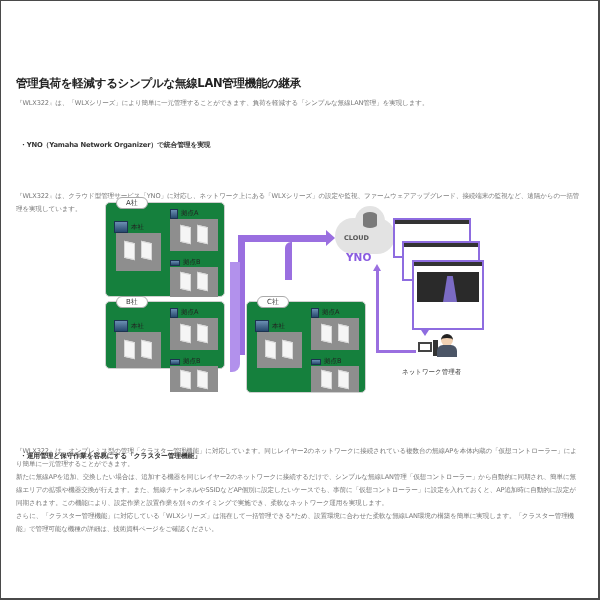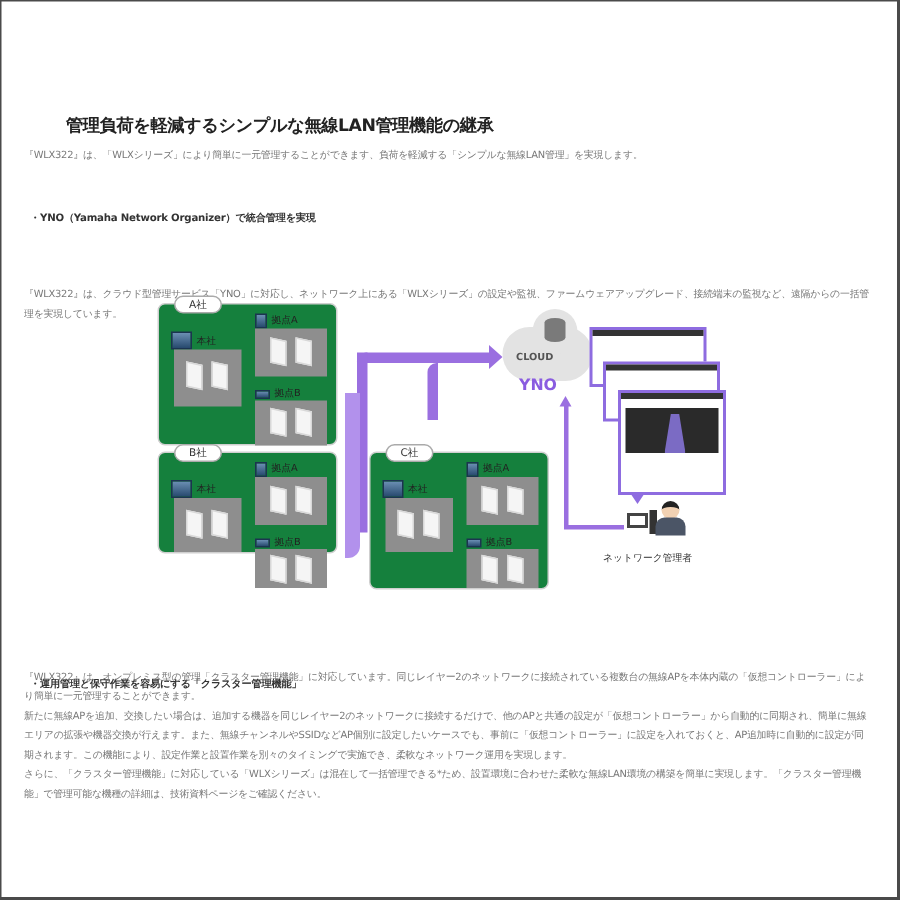--- a/index.html
+++ b/index.html
@@ -7,21 +7,21 @@
   body {
     font-family: "DejaVu Sans", "Liberation Sans", sans-serif;
     position: relative;
   }
   .frame {
     position: absolute; left: 0; top: 0; width: 600px; height: 600px;
     border: 1px solid #4a4a4a; border-right-width: 2px; border-bottom-width: 2px;
   }
   .title {
     position: absolute; left: 16px; top: 76px;
-    font-size: 11.5px; font-weight: bold; color: #222; letter-spacing: -0.3px; margin-left: 28px;
+    font-size: 11.5px; font-weight: bold; color: #222; letter-spacing: -0.3px;
   }
   .para {
     position: absolute; left: 16px; font-size: 6.6px; color: #777;
     line-height: 13px; letter-spacing: -0.15px; width: 565px;
   }
   .subhead {
     position: absolute; left: 20px; font-size: 6.8px; color: #333; font-weight: bold;
     letter-spacing: -0.15px;
   }
   
@@ -185,14 +185,14 @@
 
   <div style="position:absolute;left:318px;top:152px;width:14px;height:10px;border:2px solid #444;background:#fff;"></div>
   <div style="position:absolute;left:333px;top:150px;width:5px;height:16px;background:#333;"></div>
   <div style="position:absolute;left:341px;top:144px;width:12px;height:12px;border-radius:50%;background:#f1d1b3;border-top:4px solid #222;"></div>
   <div style="position:absolute;left:337px;top:155px;width:20px;height:12px;background:#4b5566;border-radius:6px 6px 0 0;"></div>
   <span class="admin-label">ネットワーク管理者</span>
 </div>
 
 <h2 class="subhead" style="top:427px;margin-top:24px;">・運用管理と保守作業を容易にする「クラスター管理機能」</h2>
 <p class="para" style="top:445px;">『WLX322』は、オンプレミス型の管理「クラスター管理機能」に対応しています。同じレイヤー2のネットワークに接続されている複数台の無線APを本体内蔵の「仮想コントローラー」により簡単に一元管理することができます。</p>
-<p class="para" style="top:471px;">新たに無線APを追加、交換したい場合は、追加する機器を同じレイヤー2のネットワークに接続するだけで、他のAPと共通の設定が「仮想コントローラー」から自動的に同期され、簡単に無線エリアの拡張や機器交換が行えます。また、無線チャンネルやSSIDなどAP個別に設定したいケースでも、事前に「仮想コントローラー」に設定を入れておくと、AP追加時に自動的に設定が同期されます。この機能により、設定作業と設置作業を別々のタイミングで実施でき、柔軟なネットワーク運用を実現します。</p>
+<p class="para" style="top:471px;">新たに無線APを追加、交換したい場合は、追加する機器を同じレイヤー2のネットワークに接続するだけで、シンプルな無線LAN管理「仮想コントローラー」から自動的に同期され、簡単に無線エリアの拡張や機器交換が行えます。また、無線チャンネルやSSIDなどAP個別に設定したいケースでも、事前に「仮想コントローラー」に設定を入れておくと、AP追加時に自動的に設定が同期されます。この機能により、設定作業と設置作業を別々のタイミングで実施でき、柔軟なネットワーク運用を実現します。</p>
 <p class="para" style="top:510px;">さらに、「クラスター管理機能」に対応している「WLXシリーズ」は混在して一括管理できる*ため、設置環境に合わせた柔軟な無線LAN環境の構築を簡単に実現します。「クラスター管理機能」で管理可能な機種の詳細は、技術資料ページをご確認ください。</p>
 
 </body></html>

